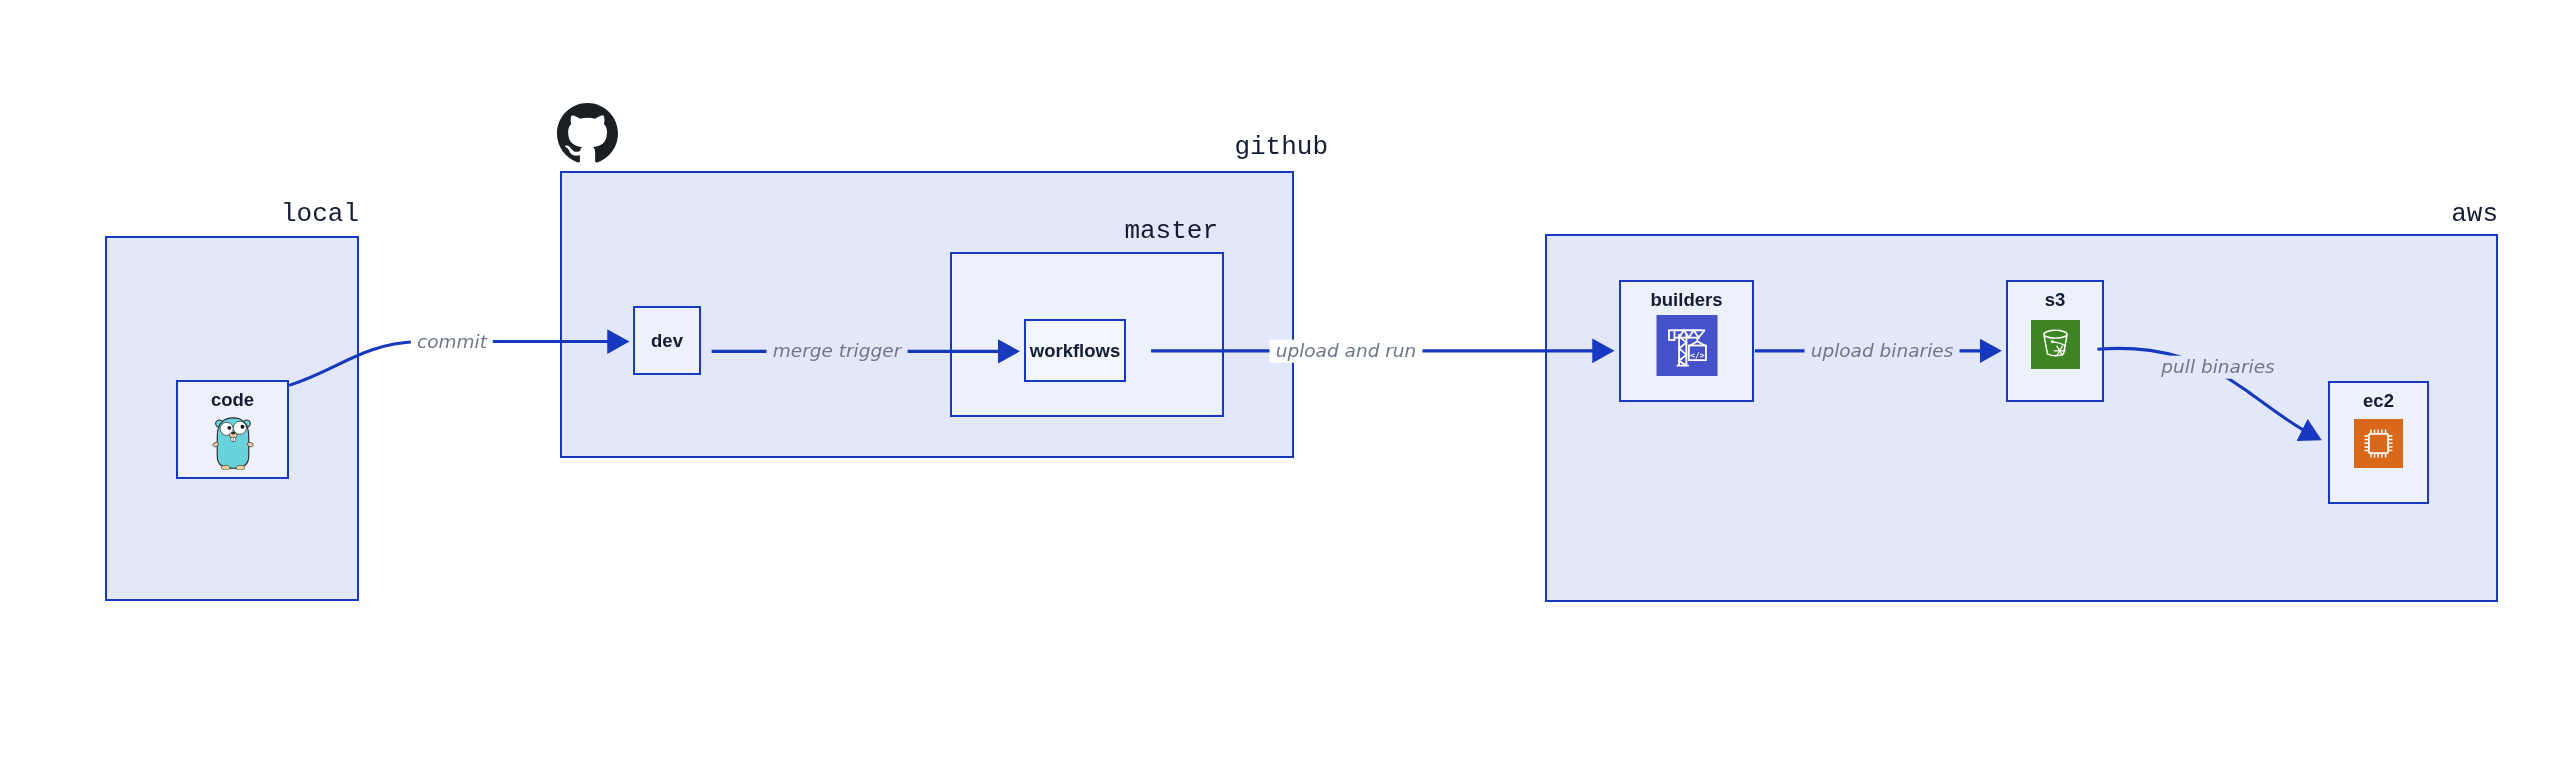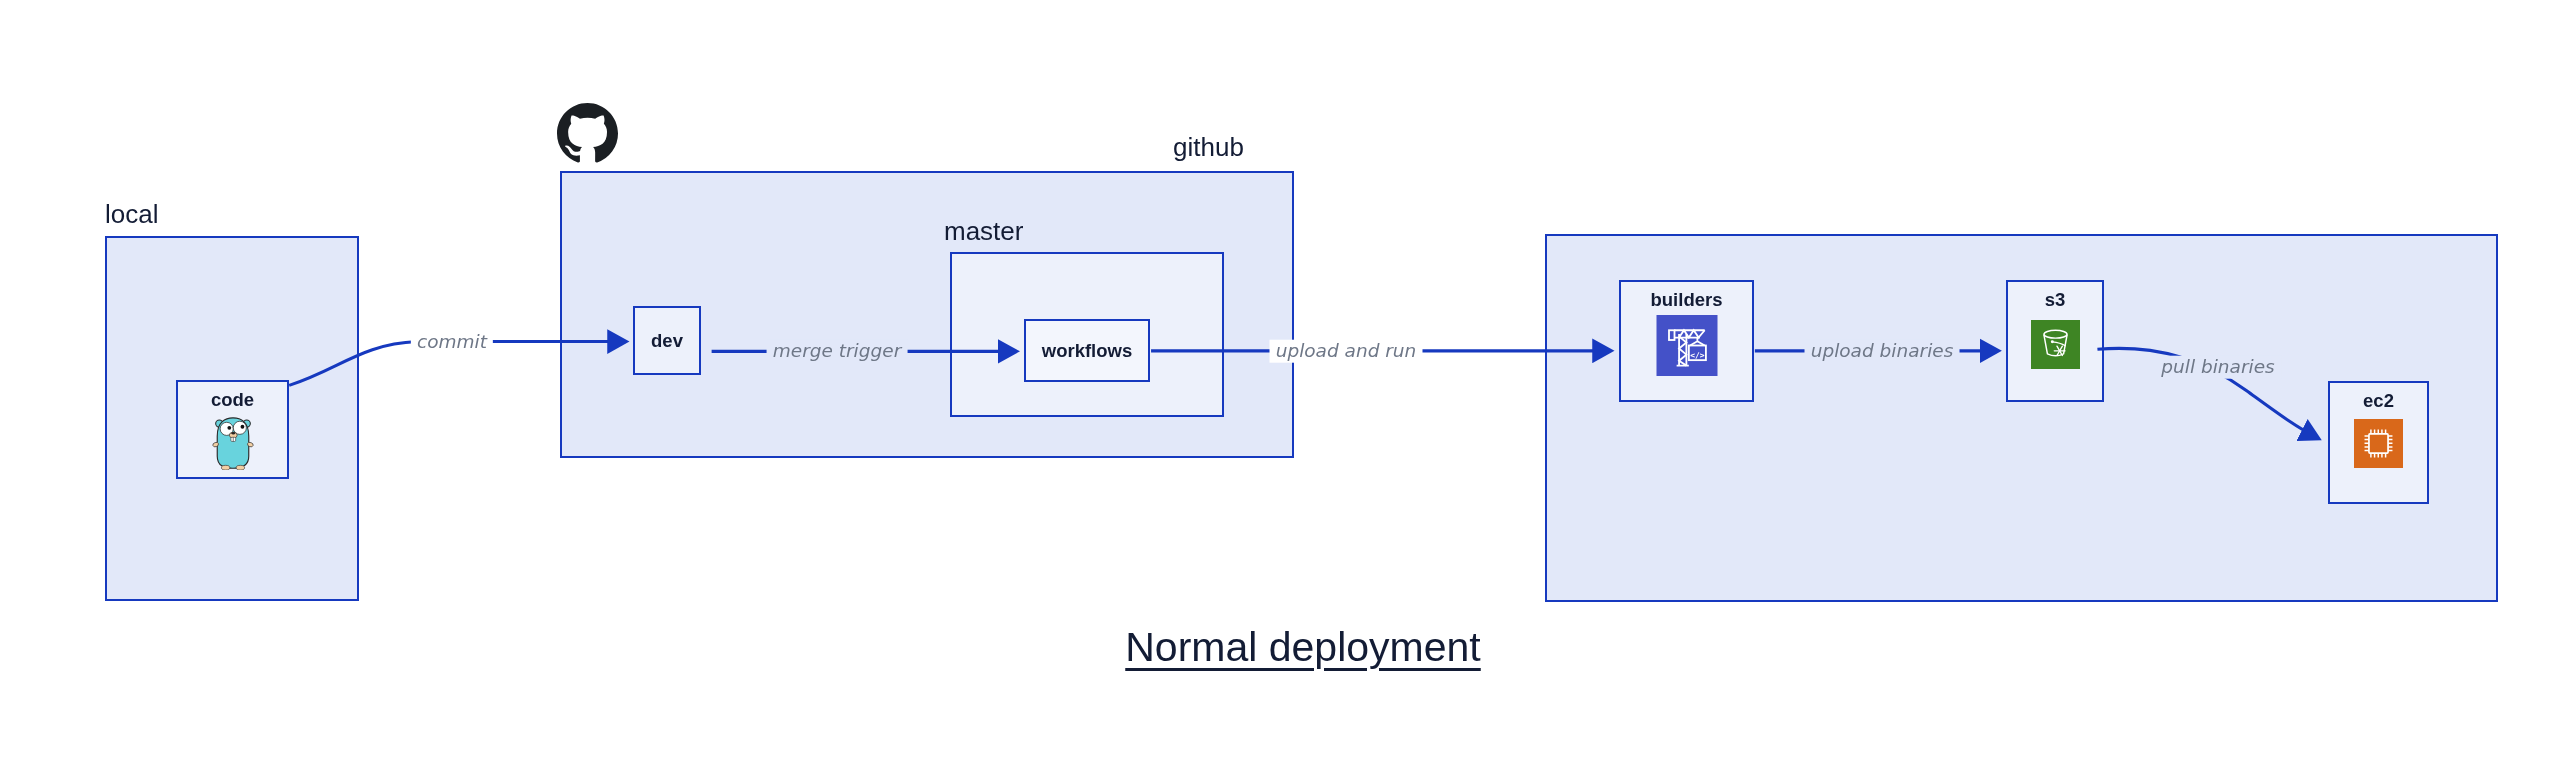--- a/index.html
+++ b/index.html
@@ -18,21 +18,21 @@
   }
   .group{
     position:absolute;box-sizing:border-box;
     border:2.6px solid var(--accent-blue);
     background:var(--group-fill);
     z-index:1;
   }
   .group.sub{background:var(--node-fill);z-index:2;}
   .group-label{
     position:absolute;z-index:2;color:var(--text-navy);
-    font-size:26px;line-height:29px;text-align:left;white-space:nowrap;
+    font-size:26px;line-height:29px;text-align:right;white-space:nowrap;font-family:Liberation Mono, monospace;
   }
   .node{
     position:absolute;box-sizing:border-box;z-index:3;
     border:2.6px solid var(--accent-blue);
     background:var(--node-fill);
     display:flex;flex-direction:column;align-items:center;
   }
   .node.deep{background:var(--subnode-fill);}
   .node.center{justify-content:center;}
   .node-label{
@@ -67,20 +67,21 @@
     <svg width="63" height="61" viewBox="0 0 16 16" aria-hidden="true">
       <path fill="#1b1f23" d="M8 0C3.58 0 0 3.58 0 8c0 3.54 2.29 6.53 5.47 7.59.4.07.55-.17.55-.38 0-.19-.01-.82-.01-1.49-2.01.37-2.53-.49-2.69-.94-.09-.23-.48-.94-.82-1.13-.28-.15-.68-.52-.01-.53.63-.01 1.08.58 1.23.82.72 1.21 1.87.87 2.33.66.07-.52.28-.87.51-1.07-1.78-.2-3.64-.89-3.64-3.95 0-.87.31-1.59.82-2.15-.08-.2-.36-1.02.08-2.12 0 0 .67-.21 2.2.82.64-.18 1.32-.27 2-.27s1.36.09 2 .27c1.53-1.04 2.2-.82 2.2-.82.44 1.1.16 1.92.08 2.12.51.56.82 1.27.82 2.15 0 3.07-1.87 3.75-3.65 3.95.29.25.54.73.54 1.48 0 1.07-.01 1.93-.01 2.2 0 .21.15.46.55.38A8.01 8.01 0 0 0 16 8c0-4.42-3.58-8-8-8z"></path>
     </svg>
   </div>
   <div class="group-label" style="left:1173px;top:133px;width:155px">github</div>
   <div class="group" style="left:560px;top:171px;width:734px;height:287px"></div>
 
   <div class="group-label" style="left:944px;top:217px;width:274px">master</div>
   <div class="group sub" style="left:950px;top:252px;width:274px;height:165px"></div>
 
+  <div class="group-label" style="left:1545px;top:200px;width:953px">aws</div>
   <div class="group" style="left:1545px;top:234px;width:953px;height:368px"></div>
 
   <div class="node" style="left:176px;top:380px;width:113px;height:99px;padding-top:6.2px">
     <div class="node-label">code</div>
     <span class="icon-wrap">
       <svg width="42" height="55" viewBox="0 0 80 104" aria-hidden="true">
         <circle cx="14" cy="16" r="7" fill="#68d3dd" stroke="#2a2a2a" stroke-width="2"></circle>
         <circle cx="66" cy="16" r="7" fill="#68d3dd" stroke="#2a2a2a" stroke-width="2"></circle>
         <path d="M10,40 C10,13 25,5 40,5 C55,5 70,13 70,40 L70,78 C70,96 57,101 40,101 C23,101 10,96 10,78 Z" fill="#68d3dd" stroke="#2a2a2a" stroke-width="2.2"></path>
         <ellipse cx="7" cy="56" rx="5.5" ry="4" fill="#f2cfa4" stroke="#2a2a2a" stroke-width="1.2" transform="rotate(-20 7 56)"></ellipse>
@@ -96,21 +97,21 @@
         <rect x="36" y="42" width="9" height="8" rx="2" fill="#ffffff" stroke="#2a2a2a" stroke-width="1.1"></rect>
         <line x1="40.5" y1="42" x2="40.5" y2="50" stroke="#2a2a2a" stroke-width="1.1"></line>
       </svg>
     </span>
   </div>
 
   <div class="node center" style="left:633px;top:306px;width:68px;height:69px">
     <div class="node-label">dev</div>
   </div>
 
-  <div class="node center deep" style="left:1024px;top:319px;width:126px;height:63px">
+  <div class="node center deep" style="left:1024px;top:319px;width:102px;height:63px">
     <div class="node-label">workflows</div>
   </div>
 
   <div class="node" style="left:1619px;top:280px;width:135px;height:122px;padding-top:6.2px">
     <div class="node-label">builders</div>
     <span class="icon-wrap">
       <svg width="62" height="61" viewBox="0 0 100 100" aria-hidden="true">
         <rect width="100" height="100" fill="#4451c8"></rect>
         <g stroke="#ffffff" stroke-width="3" fill="none">
           <rect x="20.5" y="25" width="9" height="16"></rect>
@@ -177,16 +178,15 @@
       <path d="M4071,678 C4190,668 4280,700 4360,758 C4418,800 4455,828 4498,850" marker-end="url(#arrowhead)"></path>
     </g>
   </svg>
 
   <div class="elabel on-white" style="left:452px;top:342px">commit</div>
   <div class="elabel on-fill" style="left:837px;top:351px">merge trigger</div>
   <div class="elabel on-white" style="left:1346px;top:351px">upload and run</div>
   <div class="elabel on-fill" style="left:1882px;top:351px">upload binaries</div>
   <div class="elabel on-fill" style="left:2218px;top:367px">pull binaries</div>
 
-  <div class="diagram-title" style="left:1303px;top:624px">Normal deployment</div>
 
 </div>
 
 
 </body></html>

